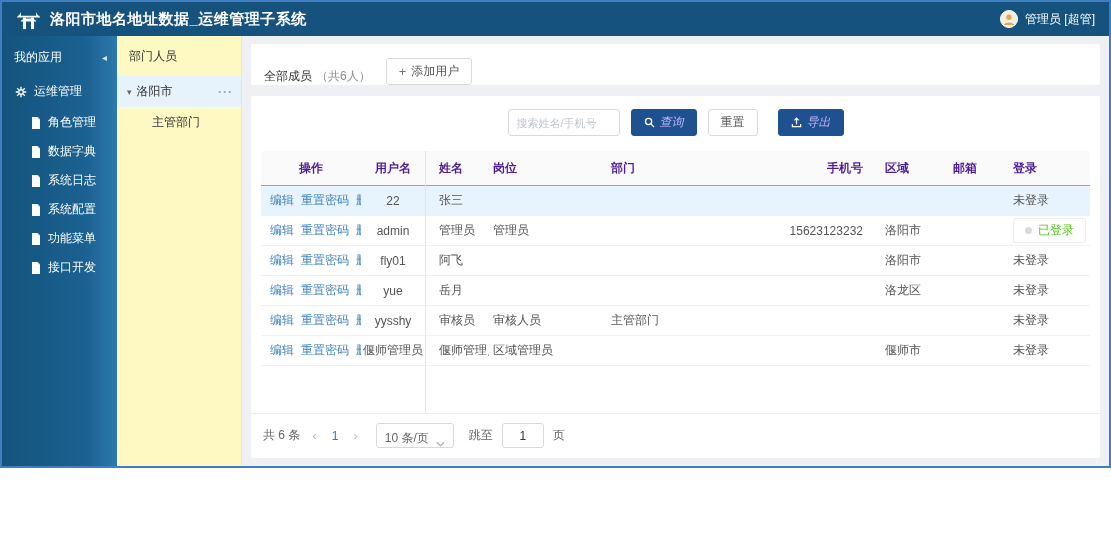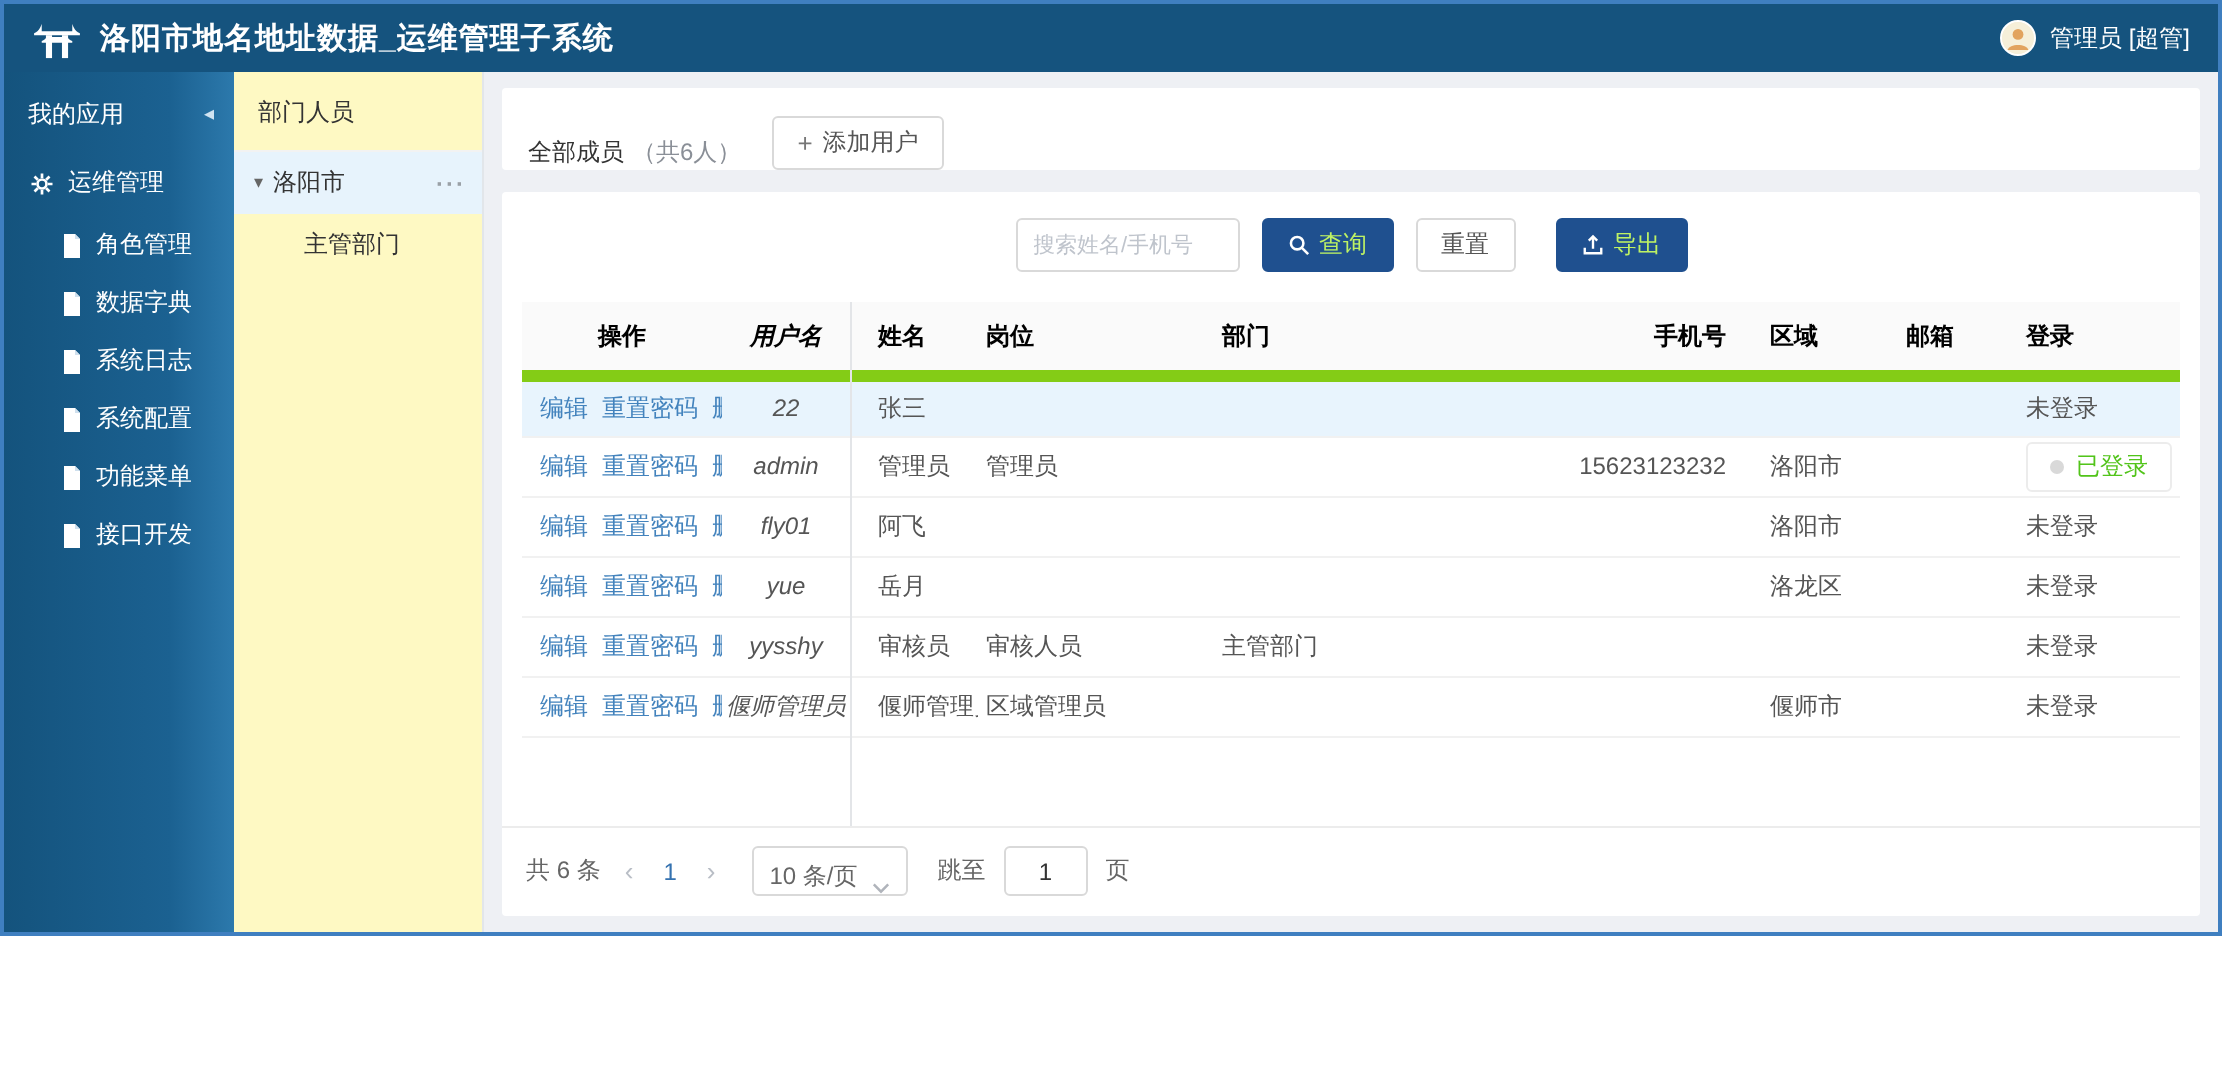--- a/index.html
+++ b/index.html
@@ -31,38 +31,38 @@
   .tree-more { margin-left:auto; color:#9aa0a6; letter-spacing:1px; font-weight:bold; }
   .tree-child { height:31px; display:flex; align-items:center; padding-left:35px; cursor:pointer; }
 
   
   .main-area { flex:1; display:flex; flex-direction:column; padding:8px 9px; gap:11px; min-width:0; }
   .card { background:#fff; border-radius:2px; }
   .top-card { height:41px; flex:none; display:flex; align-items:flex-end; padding:0 13px; gap:15px; font-size:12px; color:#333; }
   .members-count { color:#8a8f97; margin-left:4px; }
 
   .btn { font-size:12px; height:27px; border-radius:3px; display:inline-flex; align-items:center; gap:5px; padding:0 12px; cursor:pointer; border:1px solid #d9d9d9; background:#fff; color:#555; }
-  .btn.primary { background:#1f508f; border-color:#1f508f; color:#bef264; }
+  .btn.primary { background:#1f508f; border-color:#1f508f; color:#c4b5fd;font-style:italic; }
   .plus-glyph { font-size:13px; color:#777; }
 
   .main-card { flex:1; display:flex; flex-direction:column; min-height:0; }
   .search-row { flex:none; display:flex; align-items:center; gap:11px; padding:13px 11px 2px;justify-content:center; }
   .search-input { width:112px; height:27px; border:1px solid #d9d9d9; border-radius:3px; padding:0 8px; font-size:11px; color:#333; outline:none; }
   .search-input::placeholder { color:#bfc4cc; }
 
   
   .table-zone { flex:1; margin:13px 10px 0; position:relative; min-height:0; overflow:hidden; }
   .fixed-divider { position:absolute; left:164px; top:0; bottom:0; width:1px; background:#e3e5e8; z-index:2; }
   table { width:100%; border-collapse:collapse; font-size:12px; table-layout:fixed; }
-  th { height:28px; background:#fafafa; color:#000000; font-weight:bold; border-bottom:6px solid #84cc16; }
+  th { height:28px; background:#fafafa; color:#4c1d95; font-weight:bold; border-bottom:1px solid #84cc16; }
   td { height:30px; color:#555; border-bottom:1px solid #f1f1f1; overflow:hidden; white-space:nowrap; }
   tr.selected td { background:#e8f4fd; }
   
   th:nth-child(1){ text-align:center; }                td:nth-child(1){ text-align:left; padding-left:9px; }
-  th:nth-child(2), td:nth-child(2){ text-align:center;font-style:italic; }
+  th:nth-child(2), td:nth-child(2){ text-align:center; }
   th:nth-child(3), td:nth-child(3){ text-align:left; padding-left:14px; }
   th:nth-child(4), td:nth-child(4){ text-align:left; padding-left:4px; }
   th:nth-child(5), td:nth-child(5){ text-align:left; padding-left:10px; }
   th:nth-child(6), td:nth-child(6){ text-align:right; padding-right:16px; }
   th:nth-child(7), td:nth-child(7){ text-align:left; padding-left:6px; }
   th:nth-child(8), td:nth-child(8){ text-align:left; padding-left:4px; }
   th:nth-child(9), td:nth-child(9){ text-align:left; padding-left:6px; }
   th:nth-child(10), td:nth-child(10){ text-align:left; padding-left:8px; }
   .op-link { color:#4383bd; text-decoration:none; margin-right:7px; cursor:pointer; }
   .op-link:last-child { margin-right:0; }

